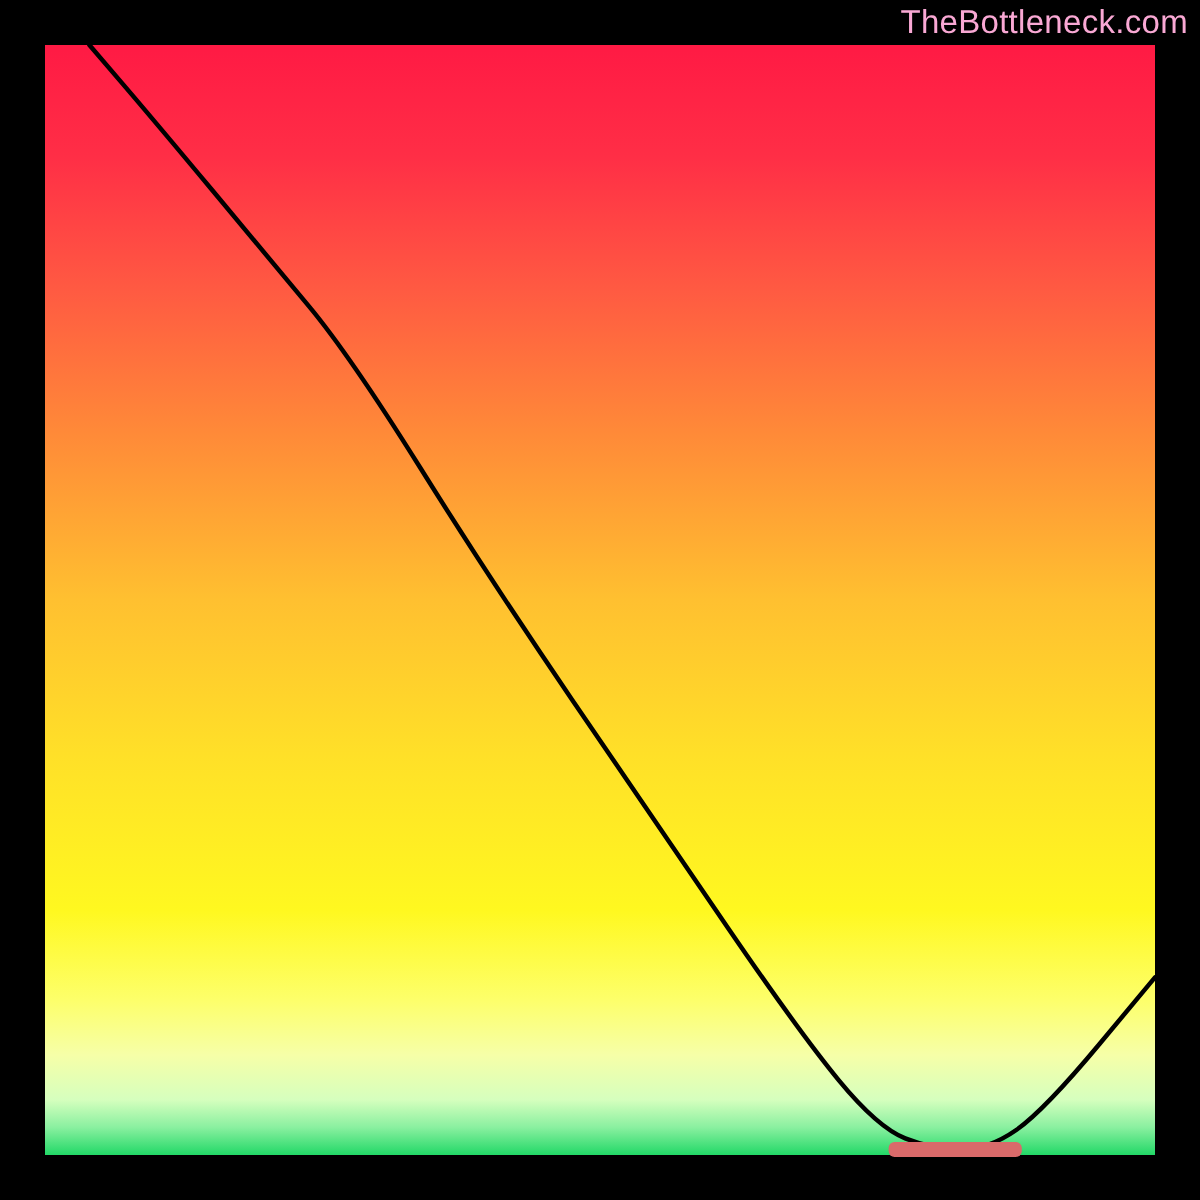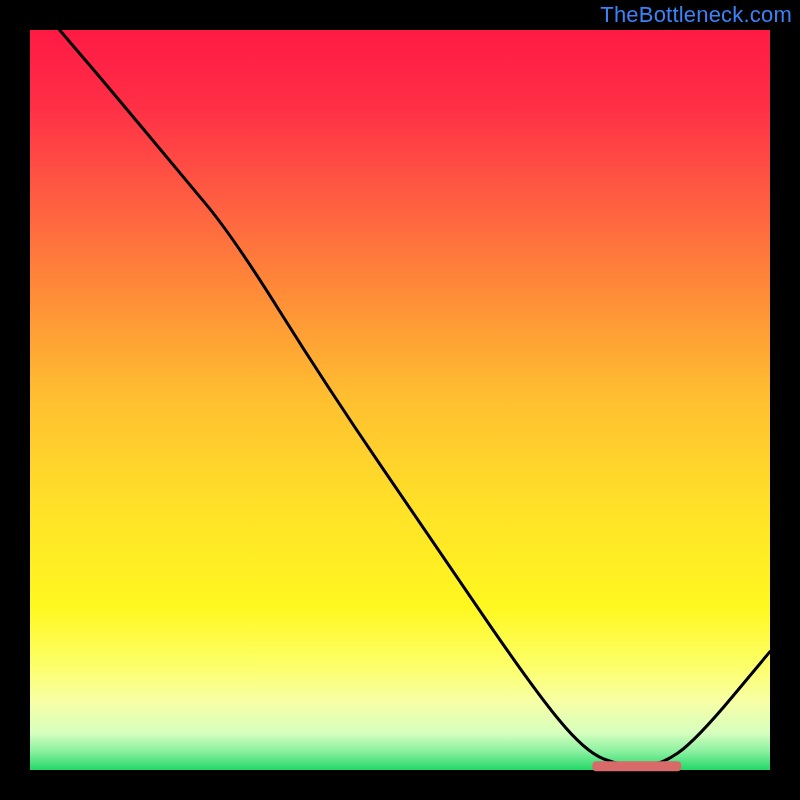--- a/index.html
+++ b/index.html
@@ -13,21 +13,21 @@
   }
   .container {
     position: relative;
     width: 800px;
     height: 800px;
   }
   .watermark {
     position: absolute;
     top: 2px;
     right: 8px;
-    color: #3b82f6;
+    color: #f9a8d4;
     font-size: 22px;
     font-weight: normal;
     z-index: 10;
     letter-spacing: 0.2px;
   }
   svg {
     display: block;
   }
 </style>
 </head>

